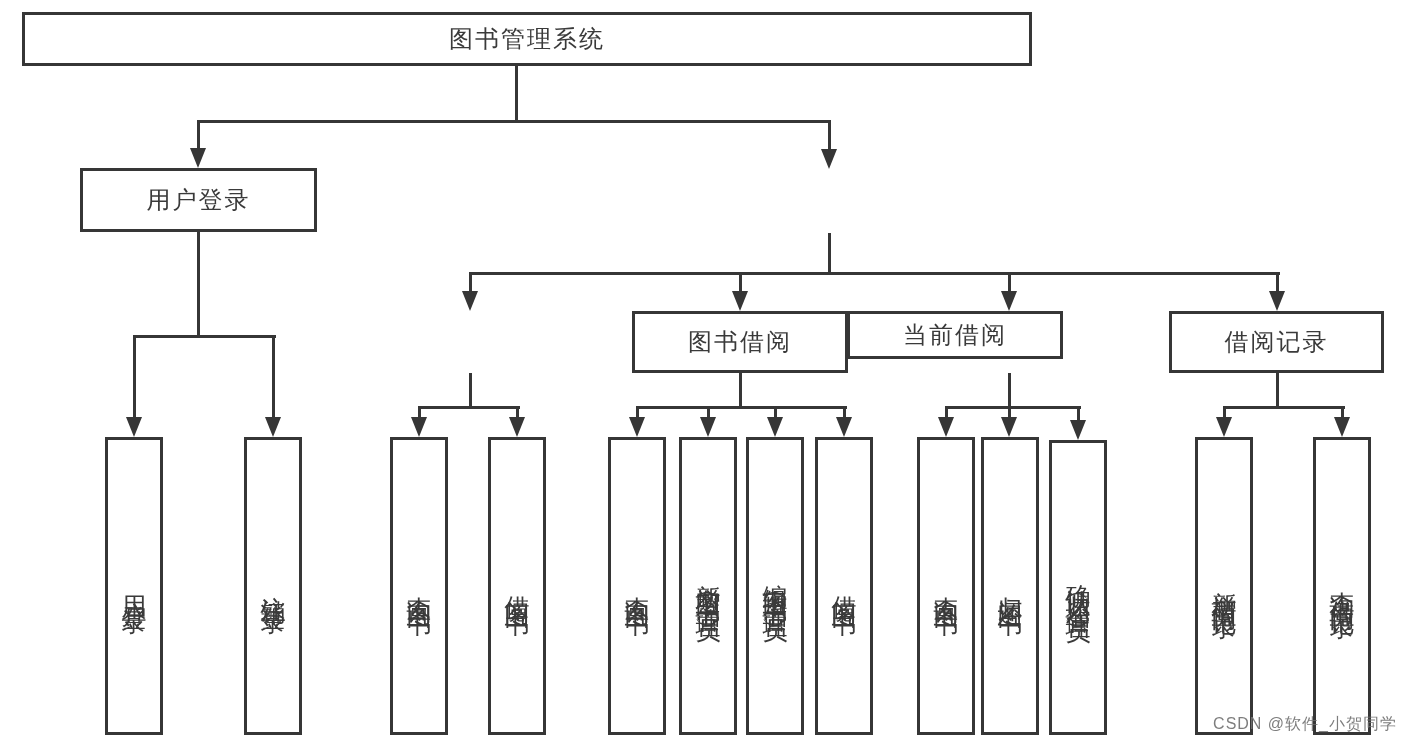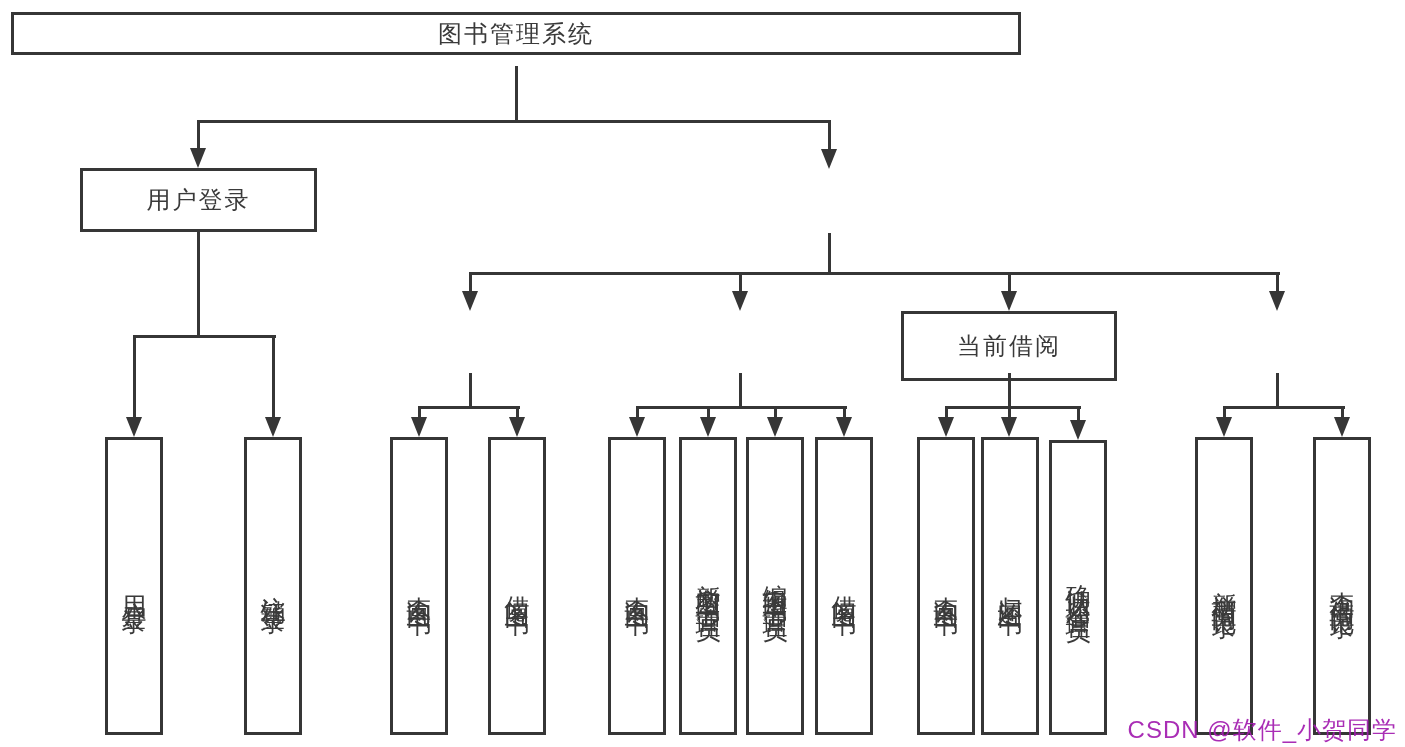--- a/index.html
+++ b/index.html
@@ -36,42 +36,48 @@
     position:absolute;
     width:0; height:0;
     border-left:8px solid transparent;
     border-right:8px solid transparent;
     border-top:20px solid #363636;
   }
   .watermark {
     position:absolute;
     top:714px;
     right:8px;
-    font-size:24px;
-    color:#a21caf;
+    font-size:16px;
+    color:#737373;
     letter-spacing:1px;
     z-index:5;
     opacity:0.92;
   }
 </style>
 </head>
 <body>
 
 <div class="canvas">
 
-  <div class="node hnode" style="left:11px;top:12px;width:1010px;height:43px">
+  <div class="node hnode" style="left:22px;top:12px;width:1010px;height:54px">
     <span>图书管理系统</span>
   </div>
 
   <div class="node hnode" style="left:80px;top:168px;width:237px;height:64px">
     <span>用户登录</span>
   </div>
 
-  <div class="node hnode" style="left:901px;top:311px;width:216px;height:70px">
+  <div class="node hnode" style="left:632px;top:311px;width:216px;height:62px">
+    <span>图书借阅</span>
+  </div>
+  <div class="node hnode" style="left:847px;top:311px;width:216px;height:48px">
     <span>当前借阅</span>
+  </div>
+  <div class="node hnode" style="left:1169px;top:311px;width:215px;height:62px">
+    <span>借阅记录</span>
   </div>
 
   <div class="node vnode" style="left:105px;top:437px;width:58px;height:298px">
     <span>用户登录</span>
   </div>
   <div class="node vnode" style="left:244px;top:437px;width:58px;height:298px">
     <span>注销登录</span>
   </div>
   <div class="node vnode" style="left:390px;top:437px;width:58px;height:298px">
     <span>查询图书</span>

